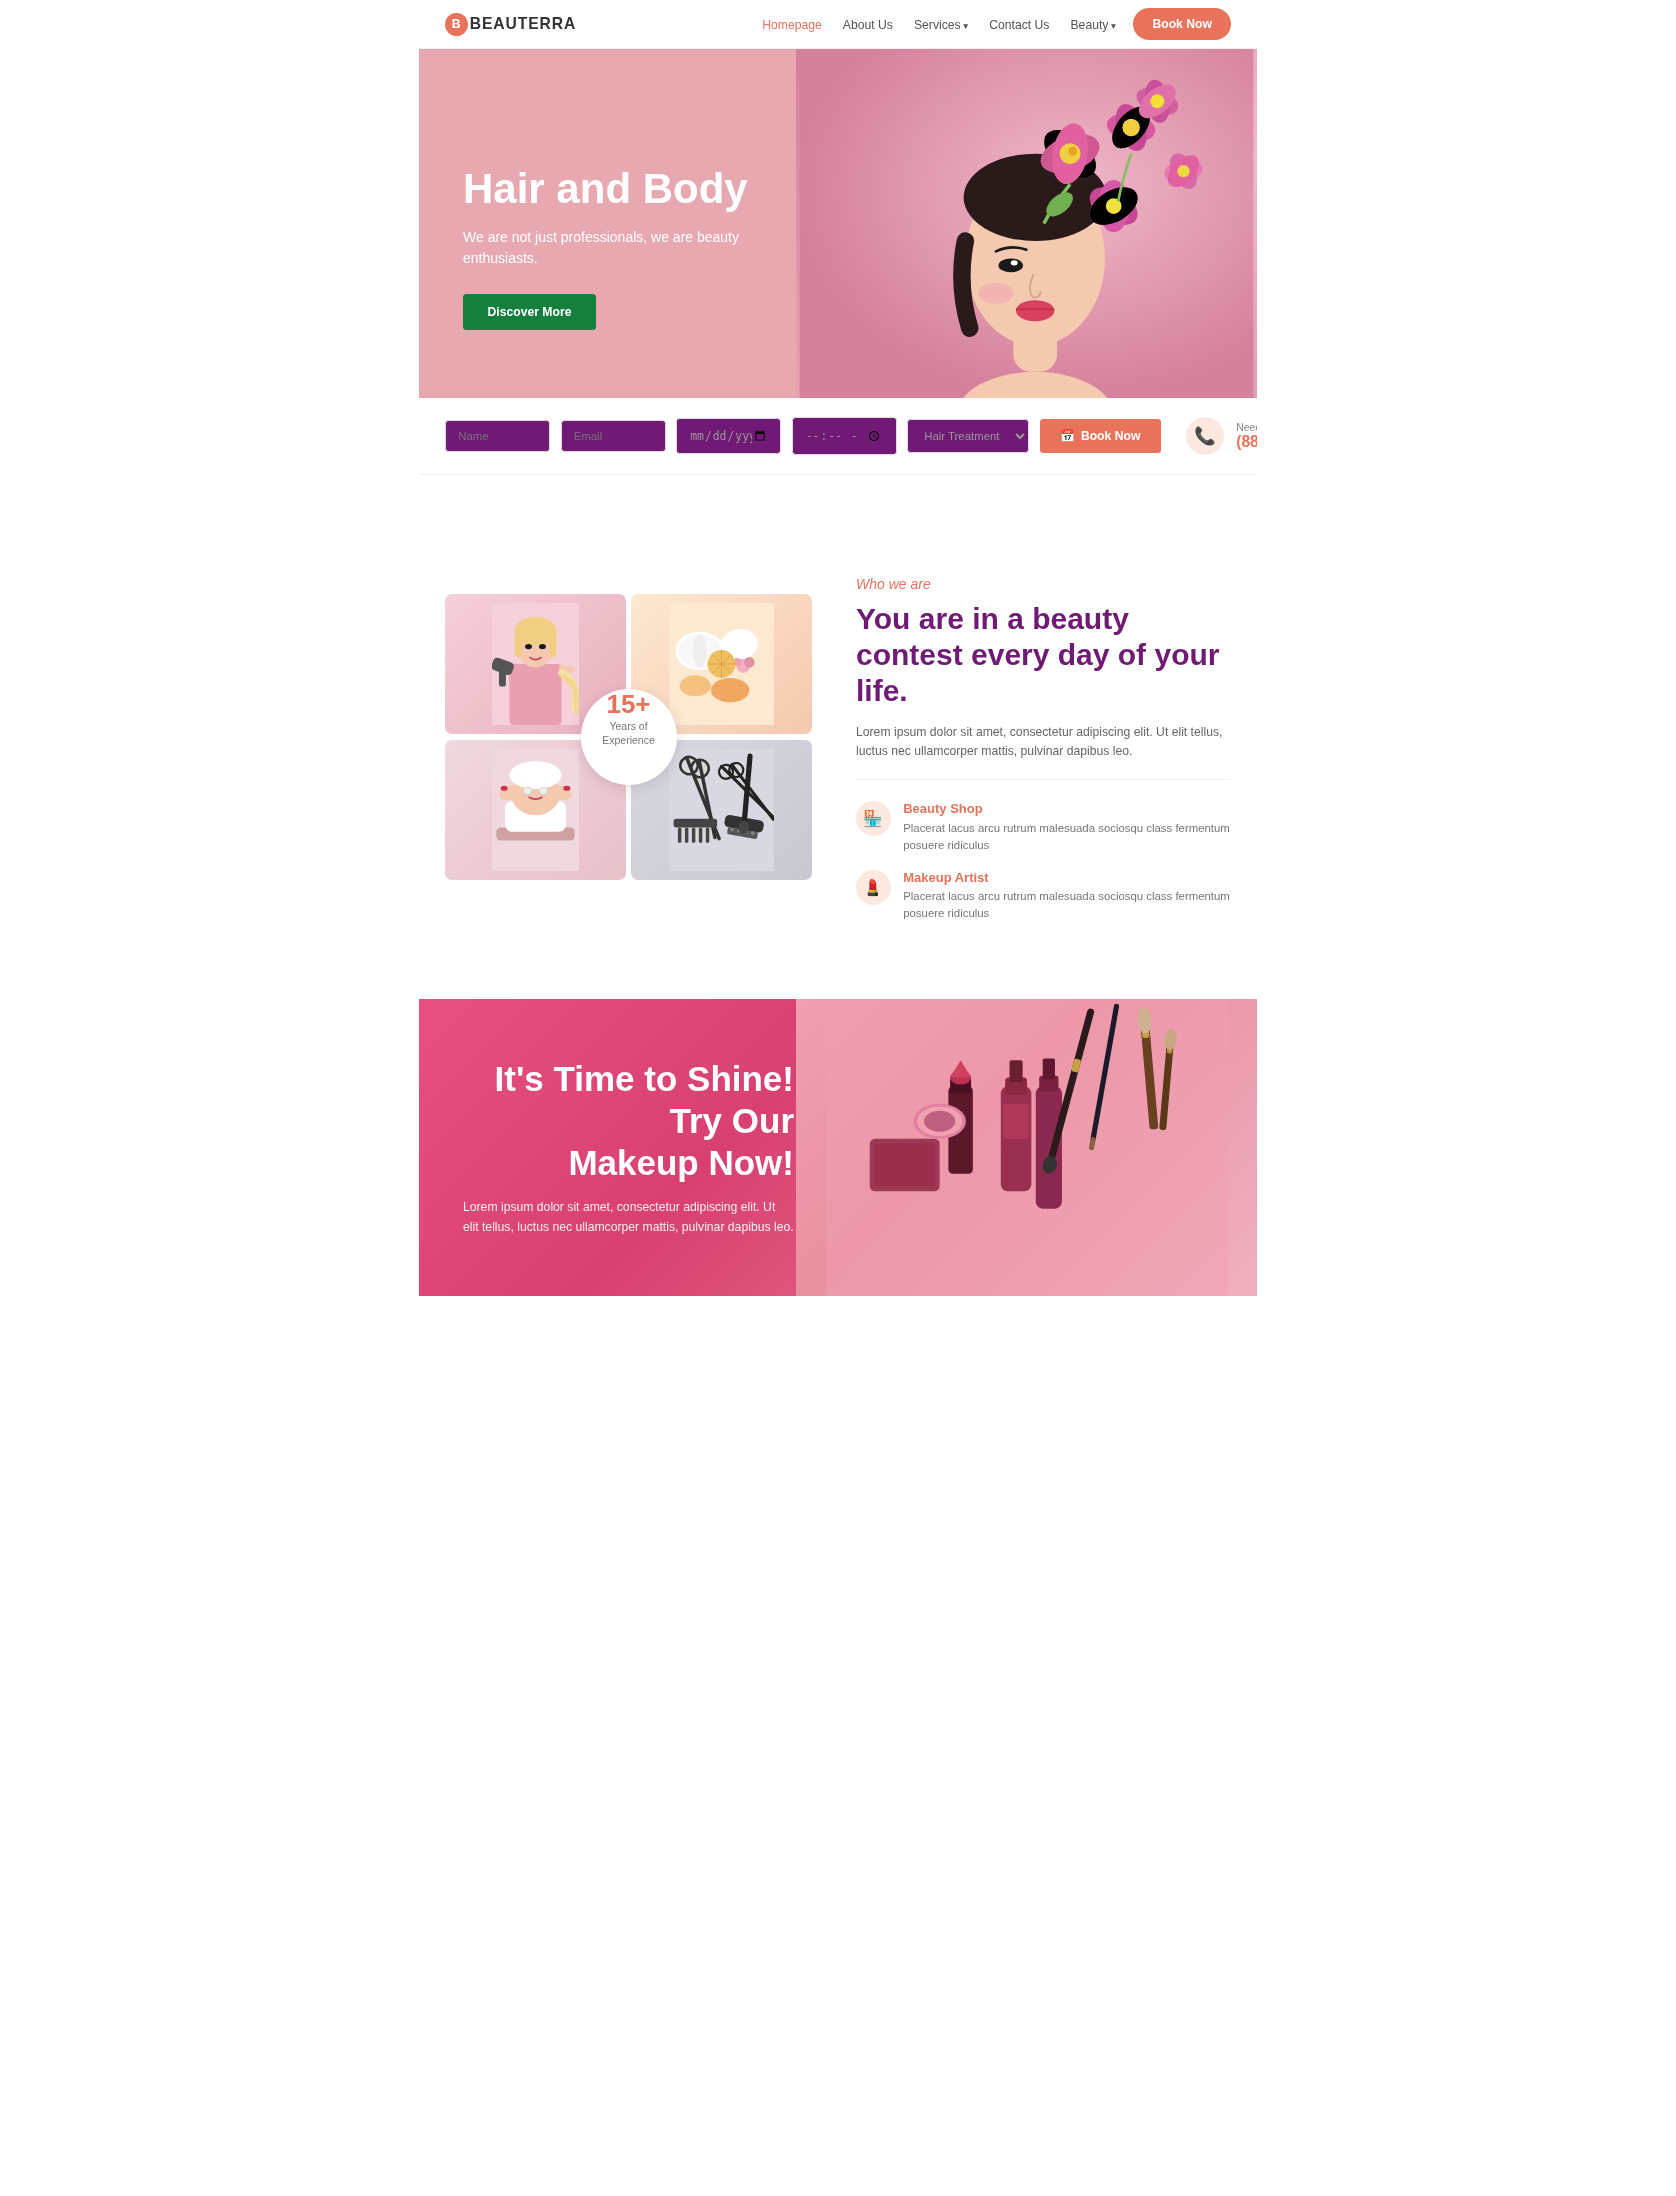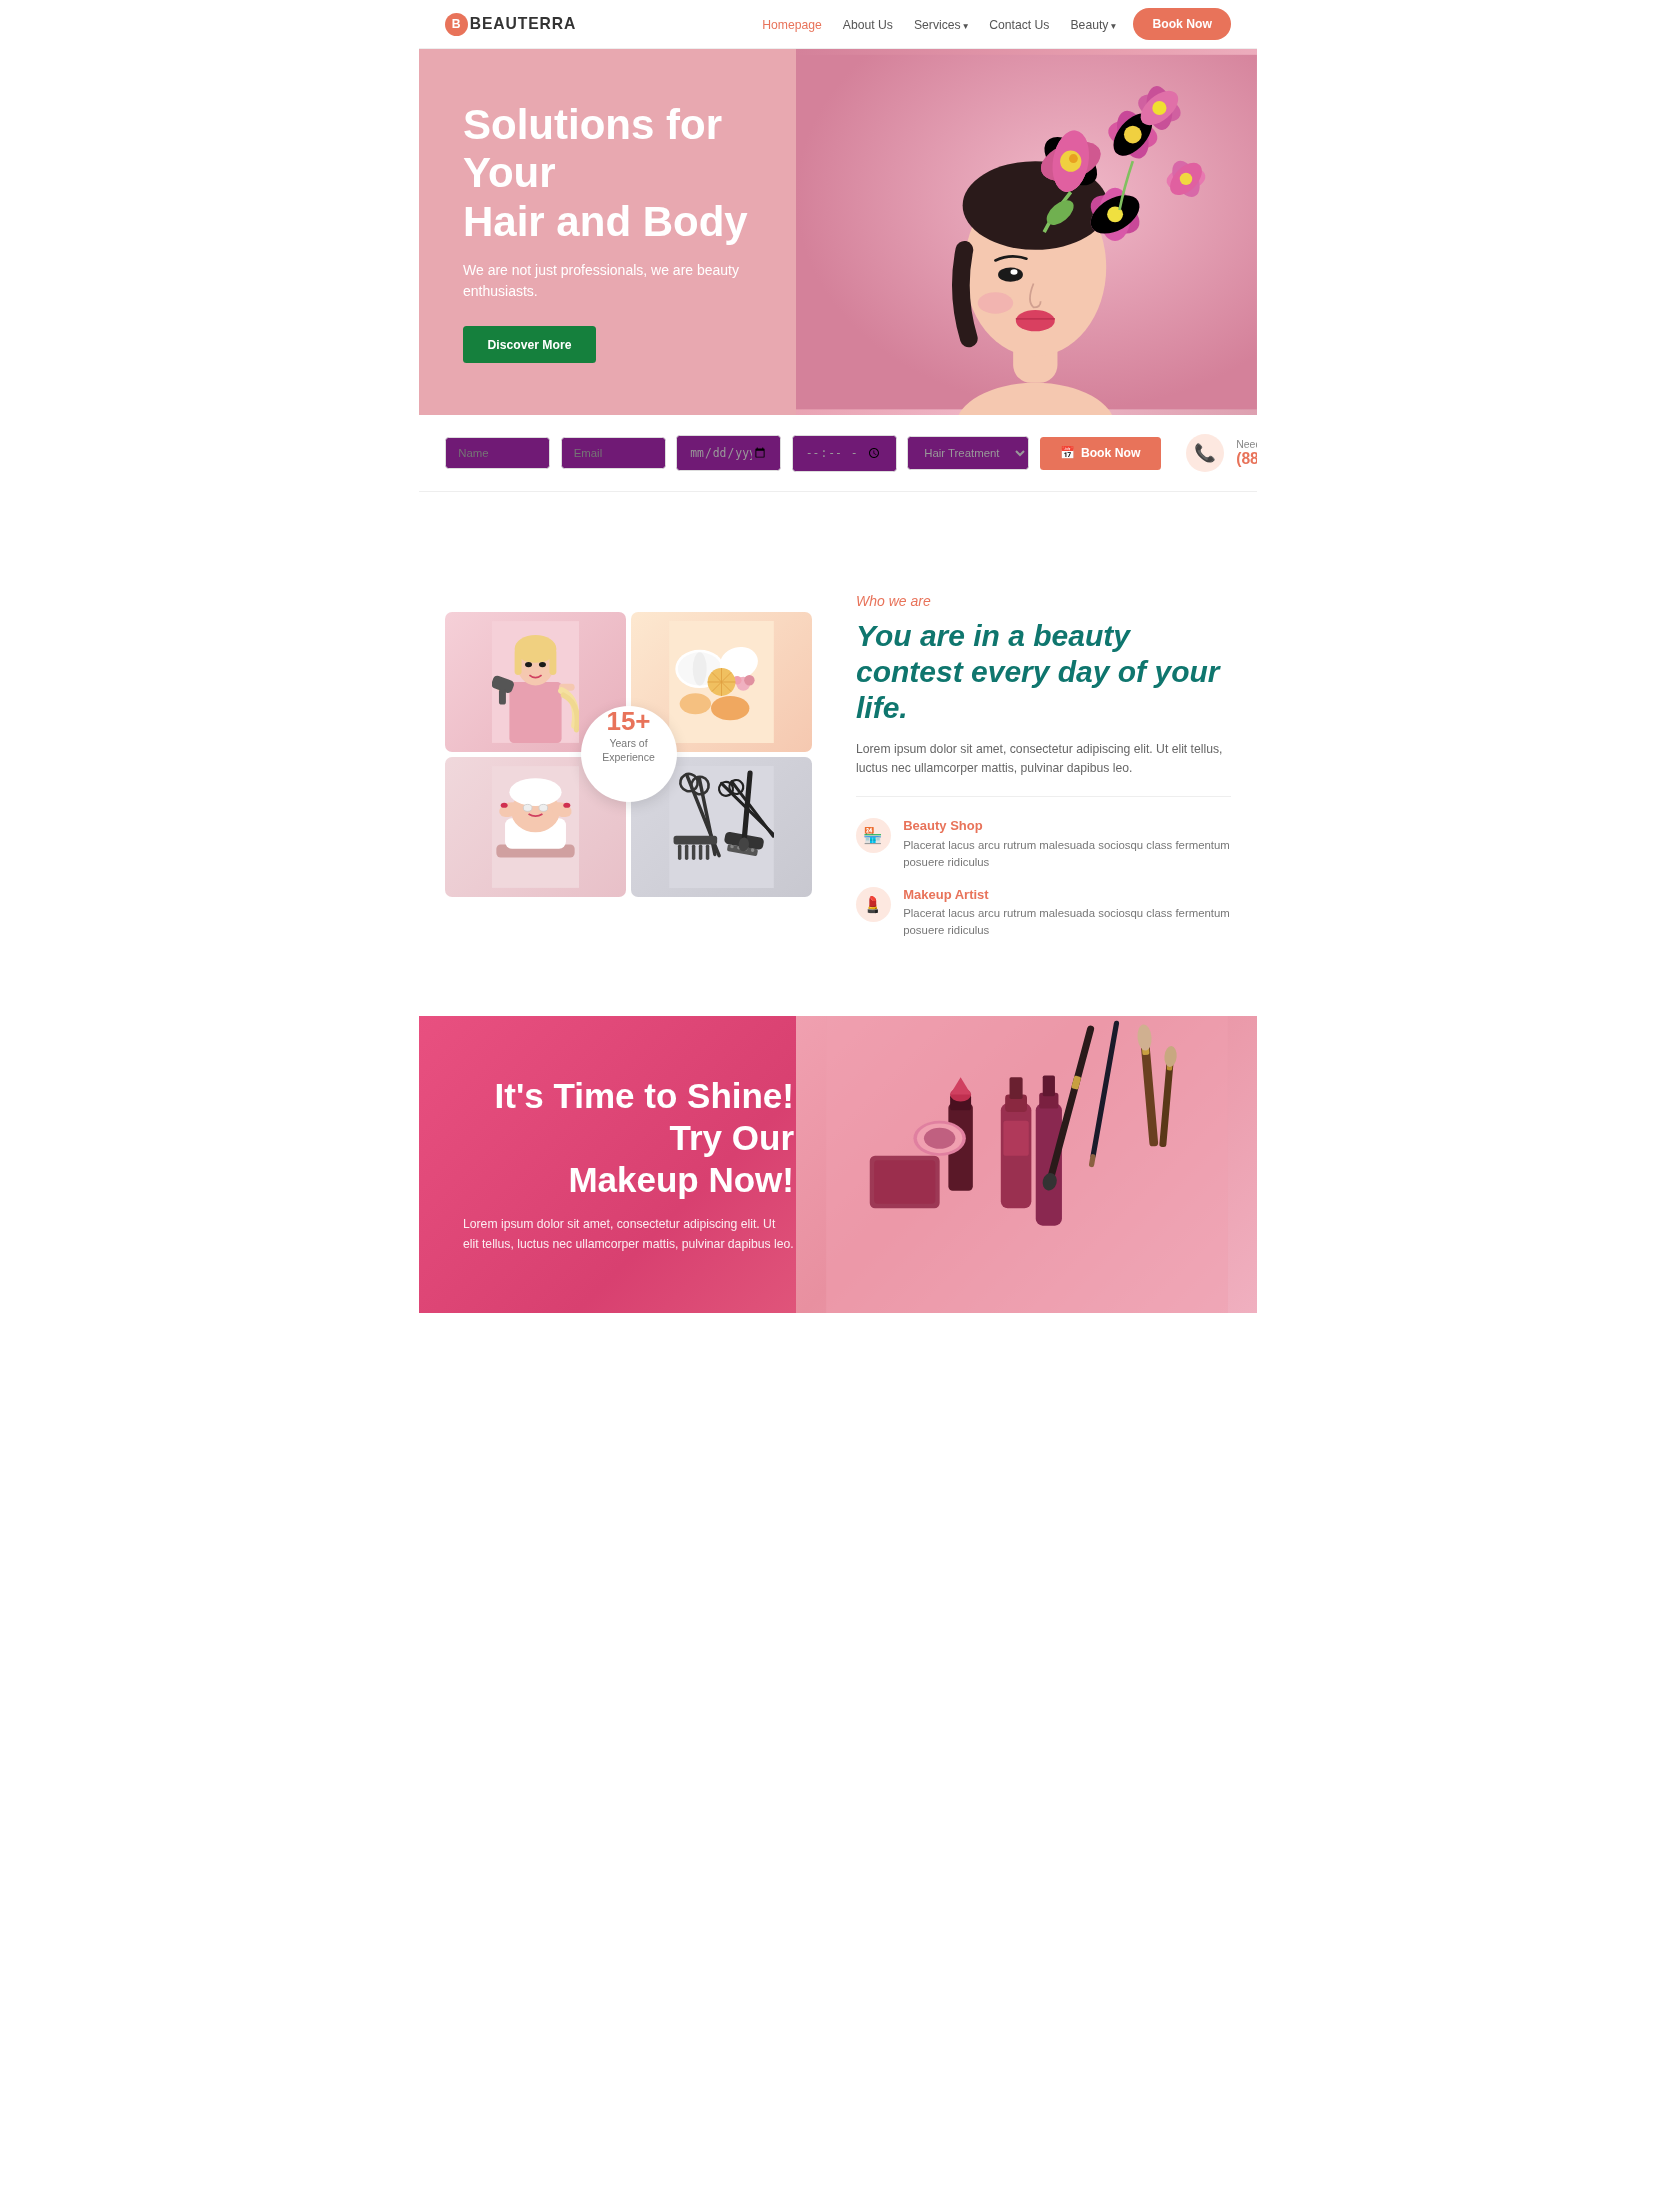--- a/index.html
+++ b/index.html
@@ -223,21 +223,21 @@
       align-items: center;
       justify-content: flex-start;
       box-shadow: 0 3.5px 14px rgba(0,0,0,0.12);
       z-index: 5;
     }
     .years-number { font-size: 26px; font-weight: 700; color: #e8735a; }
     .years-text { font-size: 10.5px; color: #777; text-align: center; line-height: 1.3; }
 
     .about-content { flex: 1; }
     .who-label { font-size: 14px; color: #e8735a; font-style: italic; margin-bottom: 8.7px; font-weight: 500; margin-top: 40px; }
-    .about-title { font-size: 30px; font-weight: 700; color: #0f766e; line-height: 1.2; margin-bottom: 14px; font-style: italic; }
+    .about-title { font-size: 30px; font-weight: 700; color: #701a75; line-height: 1.2; margin-bottom: 14px; }
     .about-desc { font-size: 12.2px; color: #666; line-height: 1.6; margin-bottom: 21px; border-bottom: 0.9px solid #eee; padding-bottom: 17.5px; }
     .service-item { display: flex; gap: 12.2px; margin-bottom: 15.7px; align-items: flex-start; }
     .service-icon {
       width: 35px; height: 35px;
       background: #fde8e0;
       border-radius: 50%;
       display: flex;
       align-items: center;
       justify-content: center;
       flex-shrink: 0;
@@ -305,21 +305,21 @@
     <li>
       <a href="#" class="has-arrow">Beauty</a>
     </li>
   </ul>
   <button class="btn-book">Book Now</button>
 </nav>
 
 <section class="hero">
   <div class="hero-content">
     <h1 class="hero-title">
-      <span>Solutions for Your</span><br>
+      <br>
       <span>Hair and Body</span>
     </h1>
     <p class="hero-subtitle">We are not just professionals, we are beauty enthusiasts.</p>
     <button class="btn-discover">Discover More</button>
   </div>
   <div class="hero-image-area">
     <div class="hero-image-placeholder">
 
       <svg viewBox="0 0 520 400" class="hero-svg" xmlns="http://www.w3.org/2000/svg">
 

